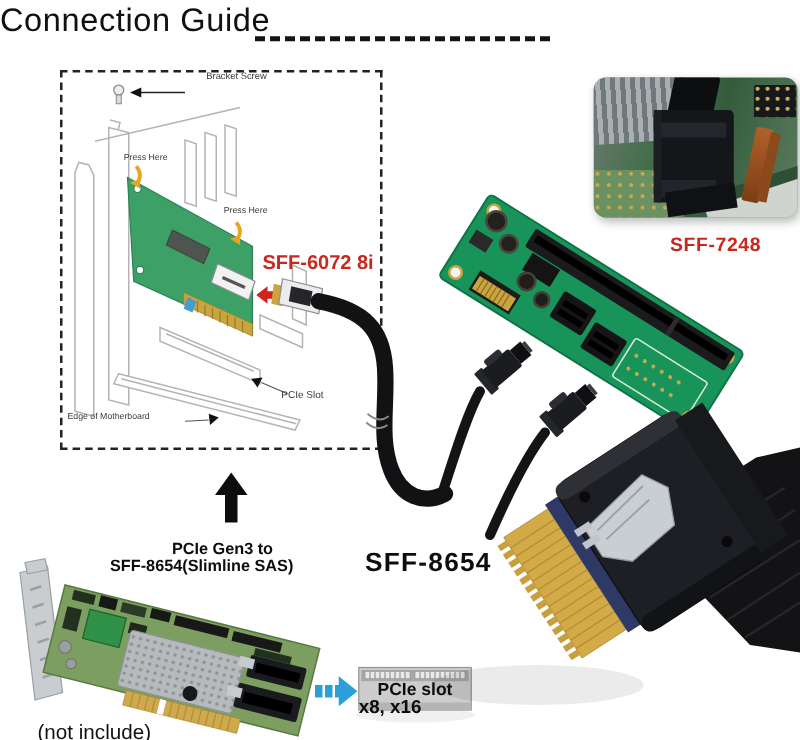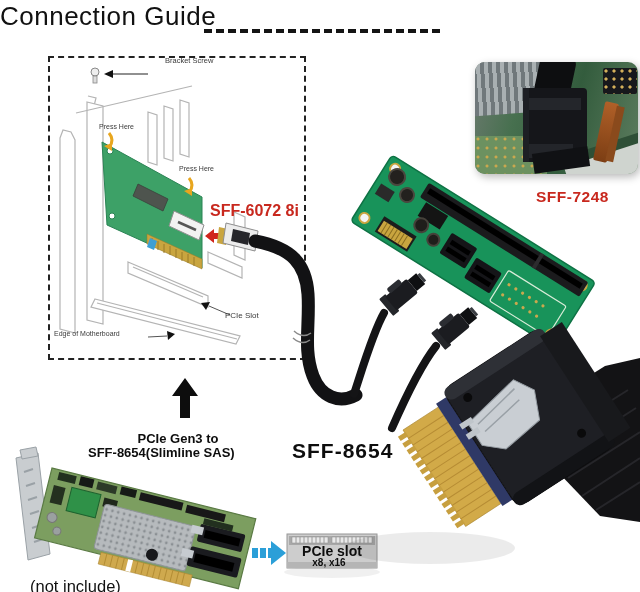--- a/index.html
+++ b/index.html
@@ -272,15 +272,15 @@
   <span class="lbl" style="left:54px;top:330px;font-size:7px;">Edge of Motherboard</span>
 
   <span class="lbl red" style="left:536px;top:188px;font-size:15.5px;letter-spacing:0.5px;">SFF-7248</span>
   <span class="lbl blk-bold" style="left:292px;top:406px;font-size:21px;letter-spacing:1px;margin-top:33px;">SFF-8654</span>
 
   <span class="lbl blk-bold" style="left:108px;top:431px;width:140px;text-align:center;font-size:13px;">PCIe Gen3 to</span>
   <span class="lbl blk-bold" style="left:88px;top:445px;width:180px;text-align:left;font-size:13px;">SFF-8654(Slimline SAS)</span>
   <span class="lbl" style="left:30px;top:561px;font-size:16.5px;color:#111;margin-top:16px;">(not include)</span>
 
   <span class="lbl blk-bold" style="left:287px;top:543px;width:90px;text-align:center;font-size:14px;z-index:7;">PCIe slot</span>
-  <span class="lbl blk-bold" style="left:287px;top:557px;width:84px;text-align:center;font-size:10px;z-index:7;">x8, x16</span>
+  <span class="lbl blk-bold" style="left:287px;top:557px;width:84px;text-align:left;font-size:15px;z-index:7;">x8, x16</span>
 
 </div>
 
 </body></html>

